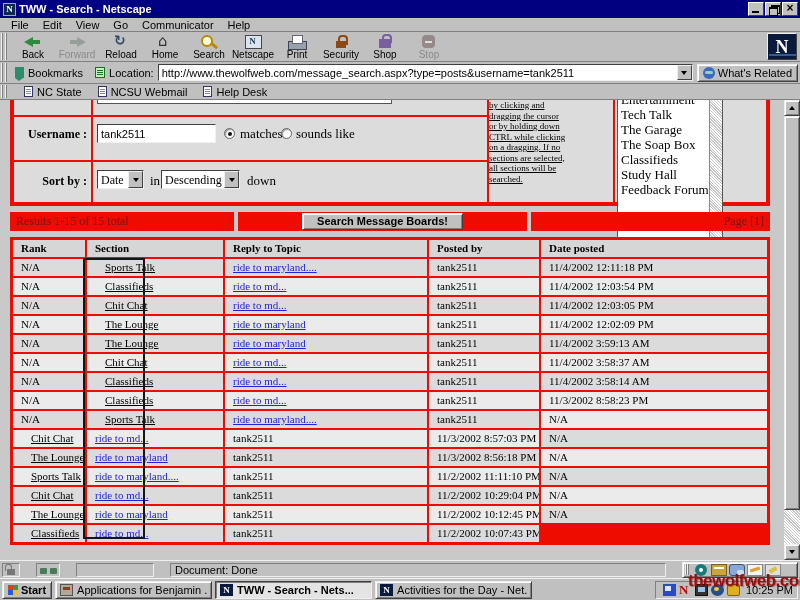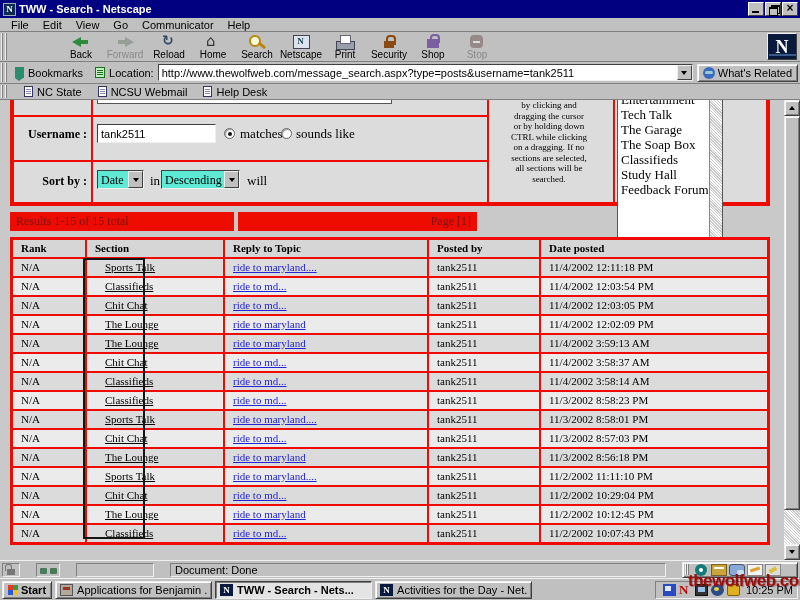--- a/index.html
+++ b/index.html
@@ -30,21 +30,21 @@
 
   
   .menubar { height:14px; display:flex; align-items:center; padding-left:4px; border-bottom:1px solid #808080; flex:none; }
   .menu-item { font:11px "Liberation Sans",sans-serif; padding:0 7px; color:#000; }
 
   
   .gripper { width:8px; align-self:stretch; margin:1px 2px 1px 1px; flex:none;
      background:repeating-linear-gradient(90deg,#efefef 0 1px,#808080 1px 2px,#c0c0c0 2px 4px); }
 
   
-  .toolbar { height:30px; display:flex; align-items:stretch; border-bottom:1px solid #808080; flex:none; position:relative;gap:48px; }
+  .toolbar { height:30px; display:flex; align-items:stretch; border-bottom:1px solid #808080; flex:none; position:relative; }
   .tbtn { width:44px; display:flex; flex-direction:column; align-items:center; justify-content:center; padding-top:1px; }
   .tbtn .tlabel { font:10px "Liberation Sans",sans-serif; color:#000; margin-top:0px; }
   .tbtn.disabled .tlabel { color:#8a8a8a; }
   .tbtn.disabled .ticon { opacity:.45; filter:grayscale(.8); }
   .ticon { width:22px; height:15px; position:relative; display:block; }
   .back-arrow-icon::before { content:""; position:absolute; left:2px; top:3px;
       border-right:9px solid #2e8b3d; border-top:5px solid transparent; border-bottom:5px solid transparent; }
   .back-arrow-icon::after { content:""; position:absolute; left:11px; top:6px; width:7px; height:4px; background:#2e8b3d; }
   .forward-arrow-icon::before { content:""; position:absolute; right:2px; top:3px;
       border-left:9px solid #2e8b3d; border-top:5px solid transparent; border-bottom:5px solid transparent; }
@@ -110,25 +110,25 @@
   .redline { position:absolute; background:#ee0c00; }
   .form-bg { position:absolute; left:14px; top:0; width:752px; height:102px; background:#dcdcdc; }
   .partial-input { position:absolute; left:97px; top:-10px; width:295px; height:14px; background:#fff; border:1px solid #555; }
   .form-label { position:absolute; font:bold 12px "Liberation Serif",serif; color:#000; text-align:right; width:75px; }
   .text-input { position:absolute; background:#fff; border-top:1px solid #404040; border-left:1px solid #404040;
       border-bottom:1px solid #efefef; border-right:1px solid #efefef; font:11px "Liberation Sans",sans-serif; padding:0 3px; outline:none; }
   .radio { position:absolute; width:11px; height:11px; border-radius:50%; background:#fff;
       border:1px solid #666; box-shadow: inset 1px 1px 1px #999; }
   .radio.sel::after { content:""; position:absolute; left:2.5px; top:2.5px; width:4px; height:4px; border-radius:50%; background:#111; }
   .form-text { position:absolute; font:13px "Liberation Serif",serif; color:#000; }
-  .combo { position:absolute; height:19px; background:#5eead4; display:flex; align-items:stretch;
+  .combo { position:absolute; height:19px; background:#ffffff; display:flex; align-items:stretch;
       border-top:1px solid #404040; border-left:1px solid #404040; border-bottom:1px solid #efefef; border-right:1px solid #efefef; }
   .combo .val { flex:1; font:12px "Liberation Serif",serif; padding:2px 2px 0 3px; white-space:nowrap; }
-  .help-block { position:absolute; left:489px; top:0px; width:120px; text-align:center;
-      font:9px/10.5px "Liberation Serif",serif; color:#000; }
+  .help-block { position:absolute; left:489px; top:0px; width:120px; text-align:left;
+      font:9px/10.5px "Liberation Serif",serif; color:#000;text-decoration:underline; }
   .listbox { position:absolute; left:617px; top:-9px; width:106px; height:206px; background:#fff;
       border:1px solid #555; overflow:hidden; }
   .lb-items { position:absolute; left:0; top:0; right:13px; }
   .lb-item { font:13px/15px "Liberation Serif",serif; padding-left:3px; white-space:nowrap; }
   .lb-scroll { position:absolute; right:0; top:0; bottom:0; width:13px;
       background:repeating-linear-gradient(45deg,#fff 0 1px,#c9c9c9 1px 2px); border-left:1px solid #888; }
   .lb-scroll .dn { position:absolute; bottom:0; left:0; width:12px; height:13px; display:flex; align-items:center; justify-content:center; }
 
   .results-grid { position:absolute; left:10px; top:112px; width:760px; height:19px; display:flex; }
   .rcell { background:#ee0c00; height:19px; display:flex; align-items:center; }
@@ -354,21 +354,21 @@
           <span class="arr-down"></span>
         </span>
     </div>
     <span class="form-text" style="left:150px;top:73px;">in</span>
     <div class="combo" style="left:161px;top:70px;width:79px;">
       <span class="val">Descending</span>
       <span class="combo-btn">
           <span class="arr-down"></span>
         </span>
     </div>
-    <span class="form-text" style="left:247px;top:73px;">will</span>
+    <span class="form-text" style="left:247px;top:73px;">down</span>
 
     <div class="help-block" id="help-lines">
         <div class="help-line">by clicking and</div>
         <div class="help-line">dragging the cursor</div>
         <div class="help-line">or by holding down</div>
         <div class="help-line">CTRL while clicking</div>
         <div class="help-line">on a dragging. If no</div>
         <div class="help-line">sections are selected,</div>
         <div class="help-line">all sections will be</div>
         <div class="help-line">searched.</div>
@@ -387,20 +387,23 @@
         <span class="dn raised">
             <span class="arr-down"></span>
           </span>
       </div>
     </div>
 
     <div class="results-grid">
       <div class="rcell c1">
         <span class="maroon">Results 1-15 of 15 total</span>
       </div>
+      <div class="rcell c2">
+        <button class="search-btn raised">Search Message Boards!</button>
+      </div>
       <div class="rcell c3">
         <span class="maroon">Page [1]</span>
       </div>
     </div>
 
     <div class="table-grid" id="results-grid">
         <div class="th">Rank</div>
         <div class="th">Section</div>
         <div class="th">Reply to Topic</div>
         <div class="th">Posted by</div>
@@ -442,21 +445,20 @@
         <div class="td even">11/4/2002 3:58:14 AM</div>
         <div class="td odd">N/A</div>
         <div class="td sec odd">Classifieds</div>
         <div class="td odd"><a class="topic-link" href="#">ride to md...</a></div>
         <div class="td odd">tank2511</div>
         <div class="td odd">11/3/2002 8:58:23 PM</div>
         <div class="td even">N/A</div>
         <div class="td sec even">Sports Talk</div>
         <div class="td even"><a class="topic-link" href="#">ride to maryland....</a></div>
         <div class="td even">tank2511</div>
-        <div class="td even">11/3/2002 8:58:01 PM</div>
         <div class="td odd">N/A</div>
         <div class="td sec odd">Chit Chat</div>
         <div class="td odd"><a class="topic-link" href="#">ride to md...</a></div>
         <div class="td odd">tank2511</div>
         <div class="td odd">11/3/2002 8:57:03 PM</div>
         <div class="td even">N/A</div>
         <div class="td sec even">The Lounge</div>
         <div class="td even"><a class="topic-link" href="#">ride to maryland</a></div>
         <div class="td even">tank2511</div>
         <div class="td even">11/3/2002 8:56:18 PM</div>

